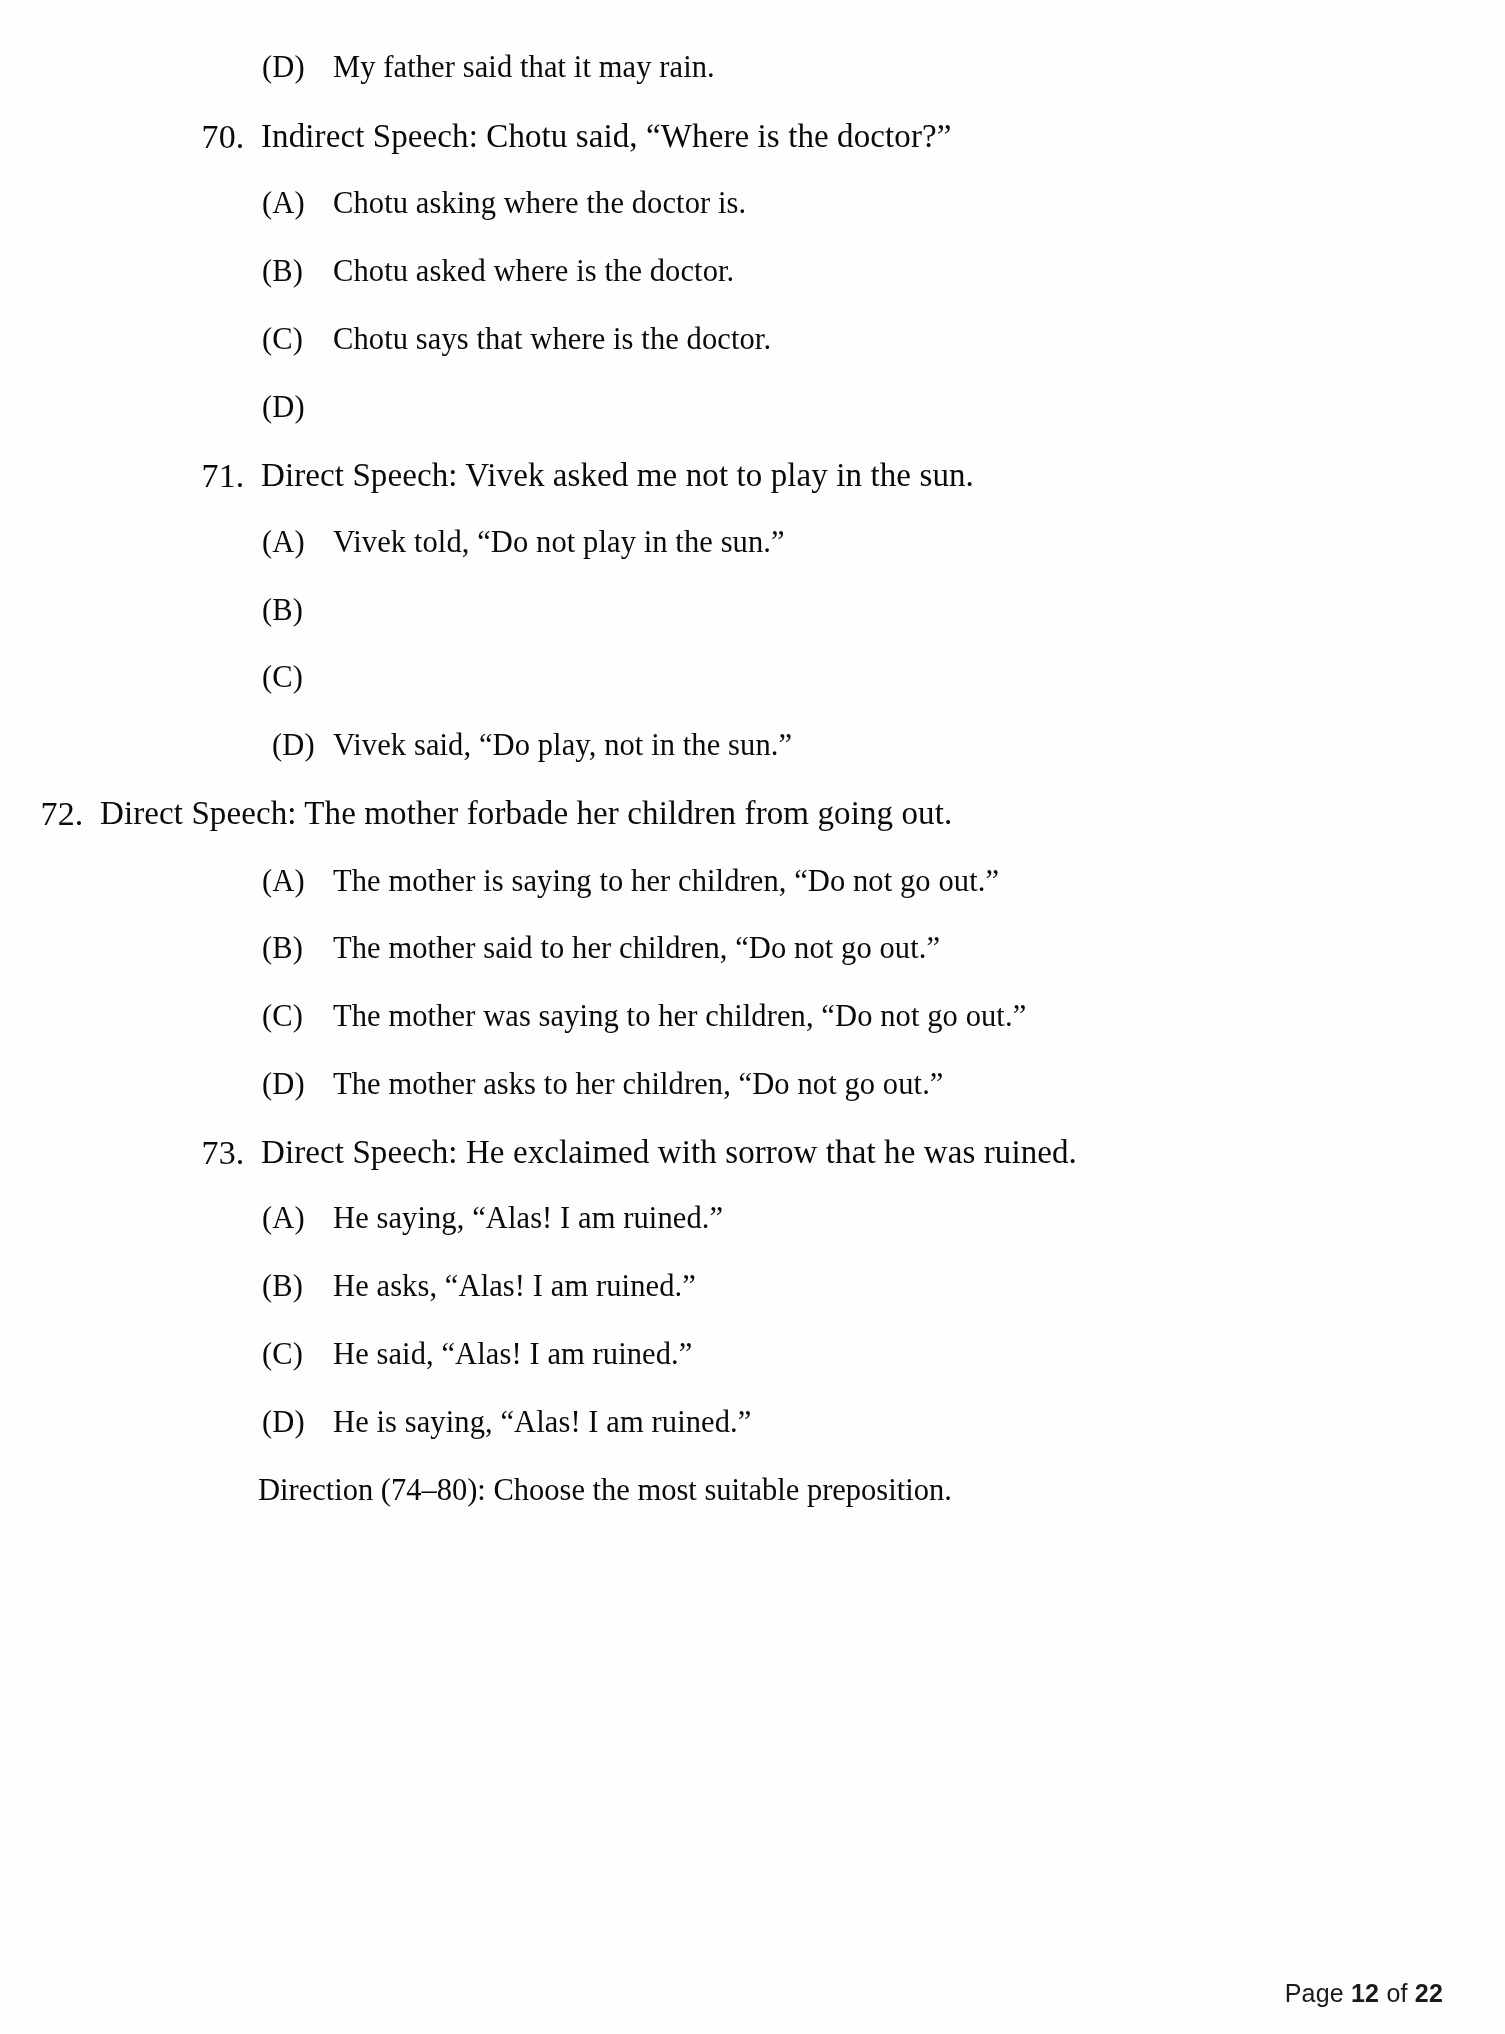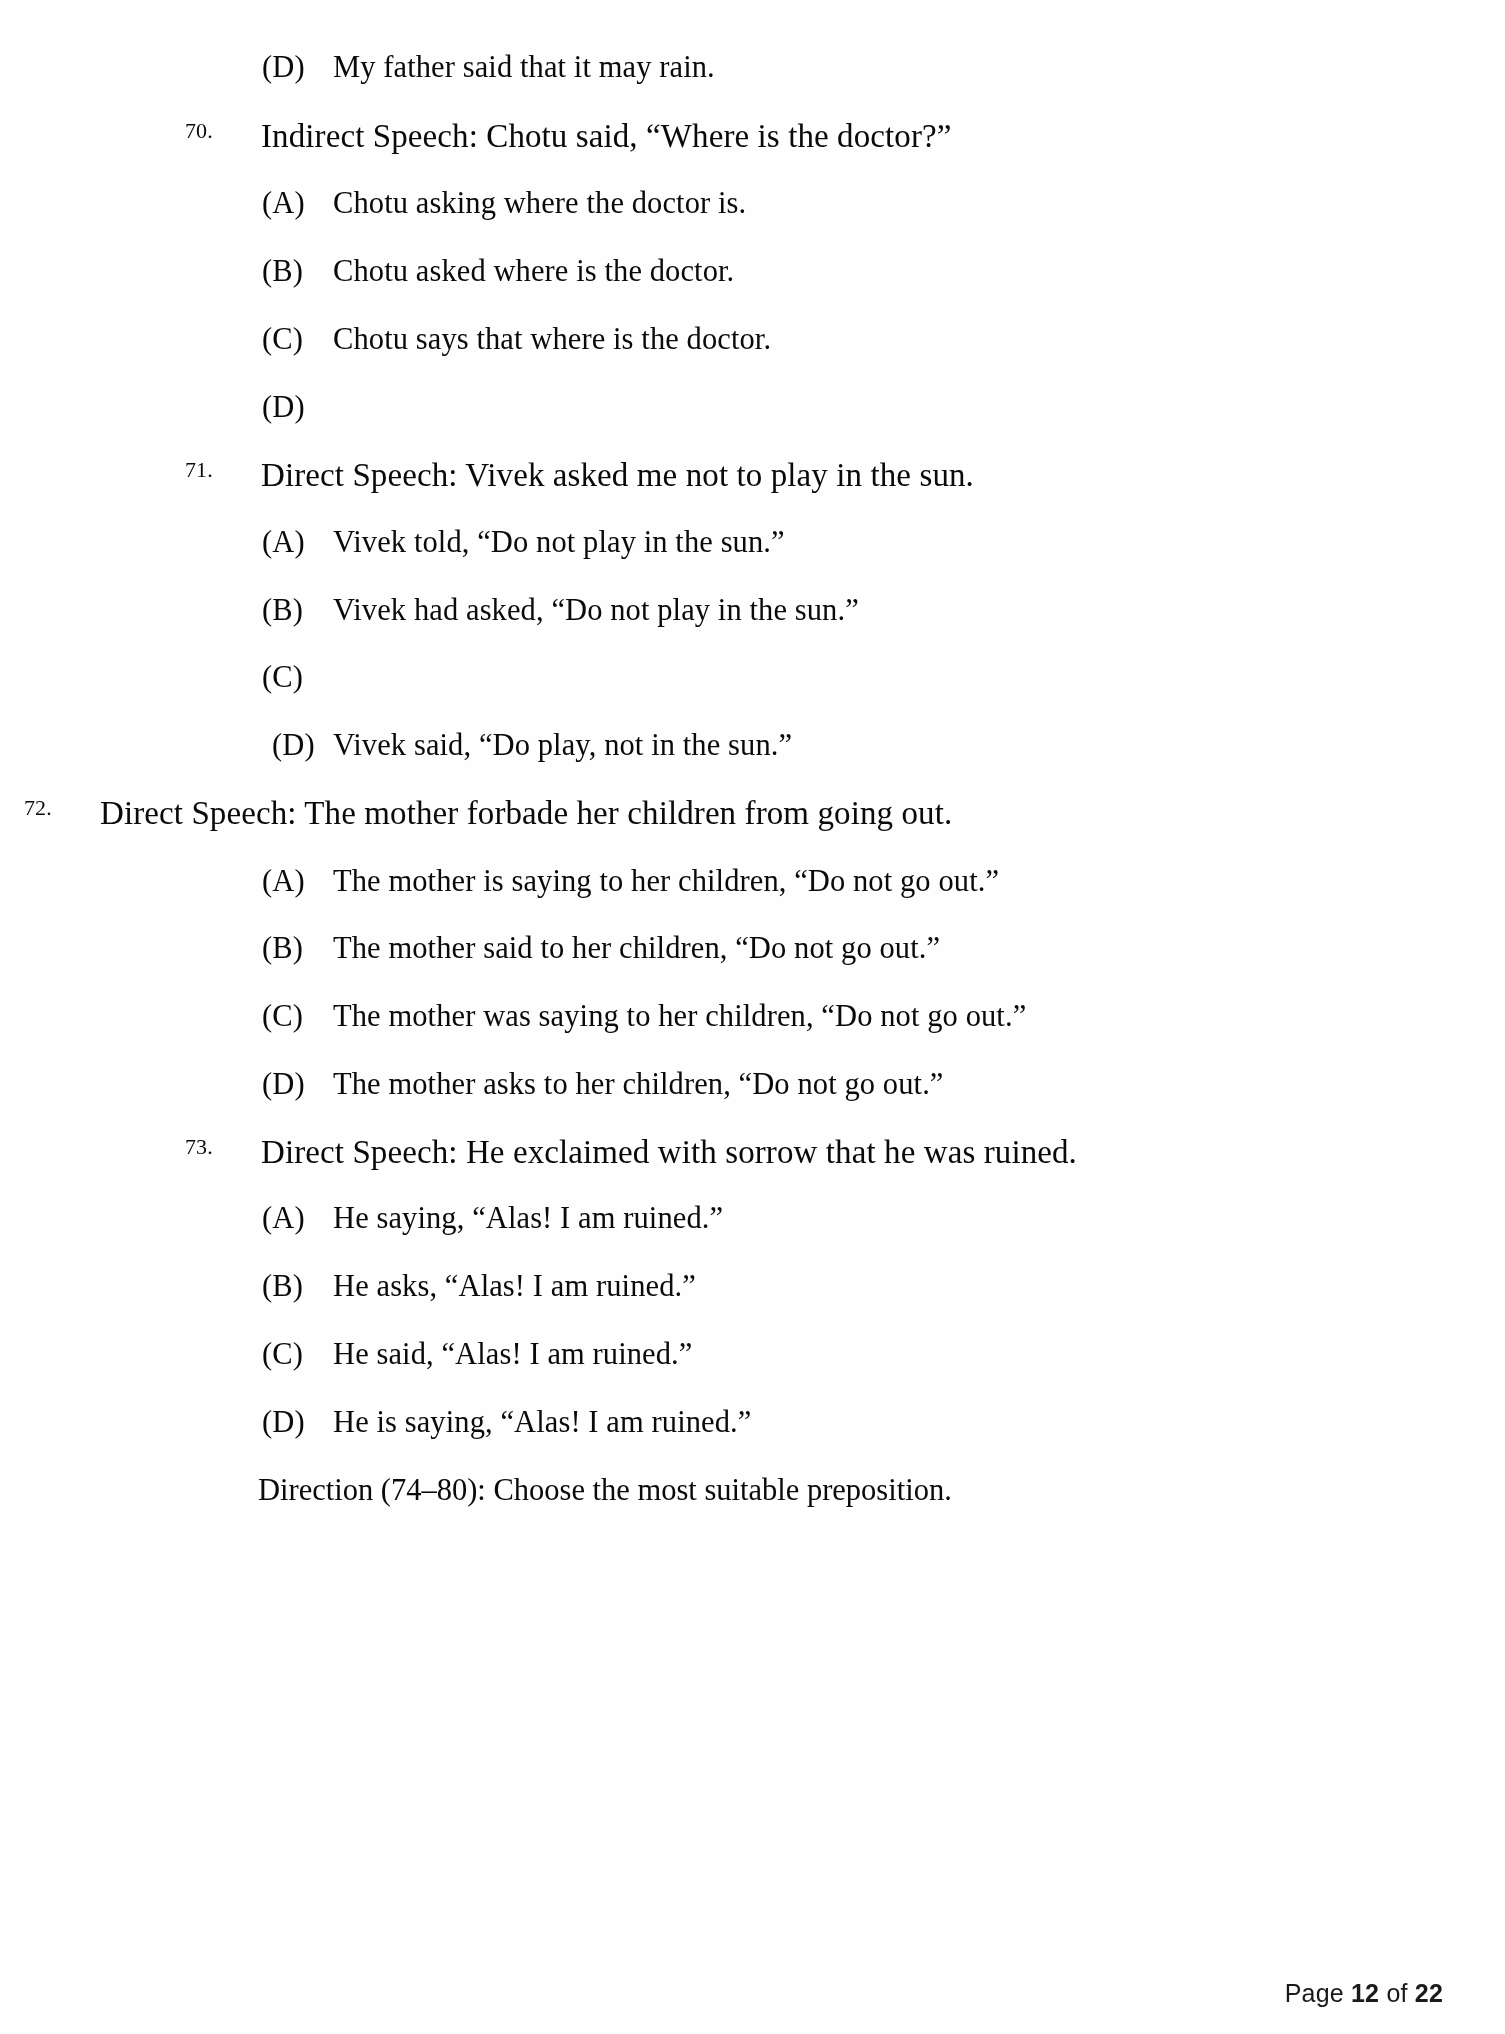--- a/index.html
+++ b/index.html
@@ -40,21 +40,22 @@
     display: flex;
     align-items: flex-start;
     padding-left: 185px;
     font-size: 30.5px;
     line-height: 1.0;
     letter-spacing: 0.1px;
   }
   .qnum {
     width: 76px;
     flex: 0 0 76px;
-    font-size: 22px;
+    font-size: 34px;
+    text-align: center;
   }
   .qtext {
     flex: 1 1 auto;
     font-size: 33px;
   }
 
   .optline {
     display: flex;
     align-items: flex-start;
     padding-left: 262px;
@@ -141,21 +142,20 @@
       <div class="qline" style="position:absolute; left:0; top:459px;">
         <span class="qnum">71.</span>
         <span class="qtext">Direct Speech: Vivek asked me not to play in the sun.</span>
       </div>
       <div class="optline" style="position:absolute; left:0; top:527px;">
         <span class="optkey">(A)</span>
         <span class="opttext">Vivek told, “Do not play in the sun.”</span>
       </div>
       <div class="optline" style="position:absolute; left:0; top:595px;">
         <span class="optkey">(B)</span>
-        <span class="opttext">Vivek had asked, “Do not play in the sun.”</span>
       </div>
       <div class="optline" style="position:absolute; left:0; top:662px;">
         <span class="optkey">(C)</span>
       </div>
       <div class="optline shifted" style="position:absolute; left:0; top:730px;">
         <span class="optkey">(D)</span>
         <span class="opttext">Vivek said, “Do play, not in the sun.”</span>
       </div>
     </div>
 

